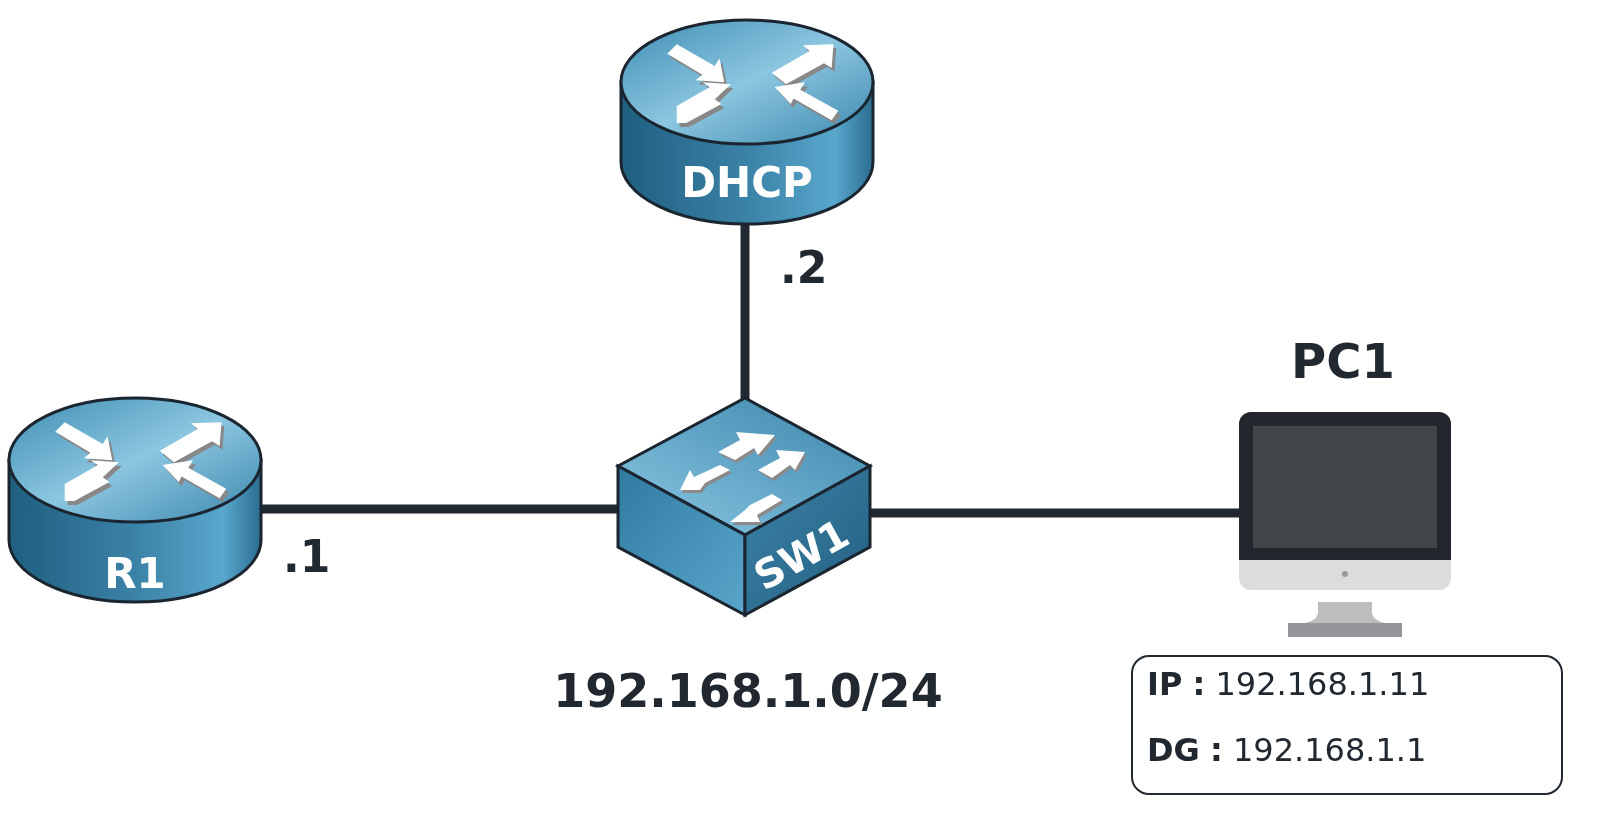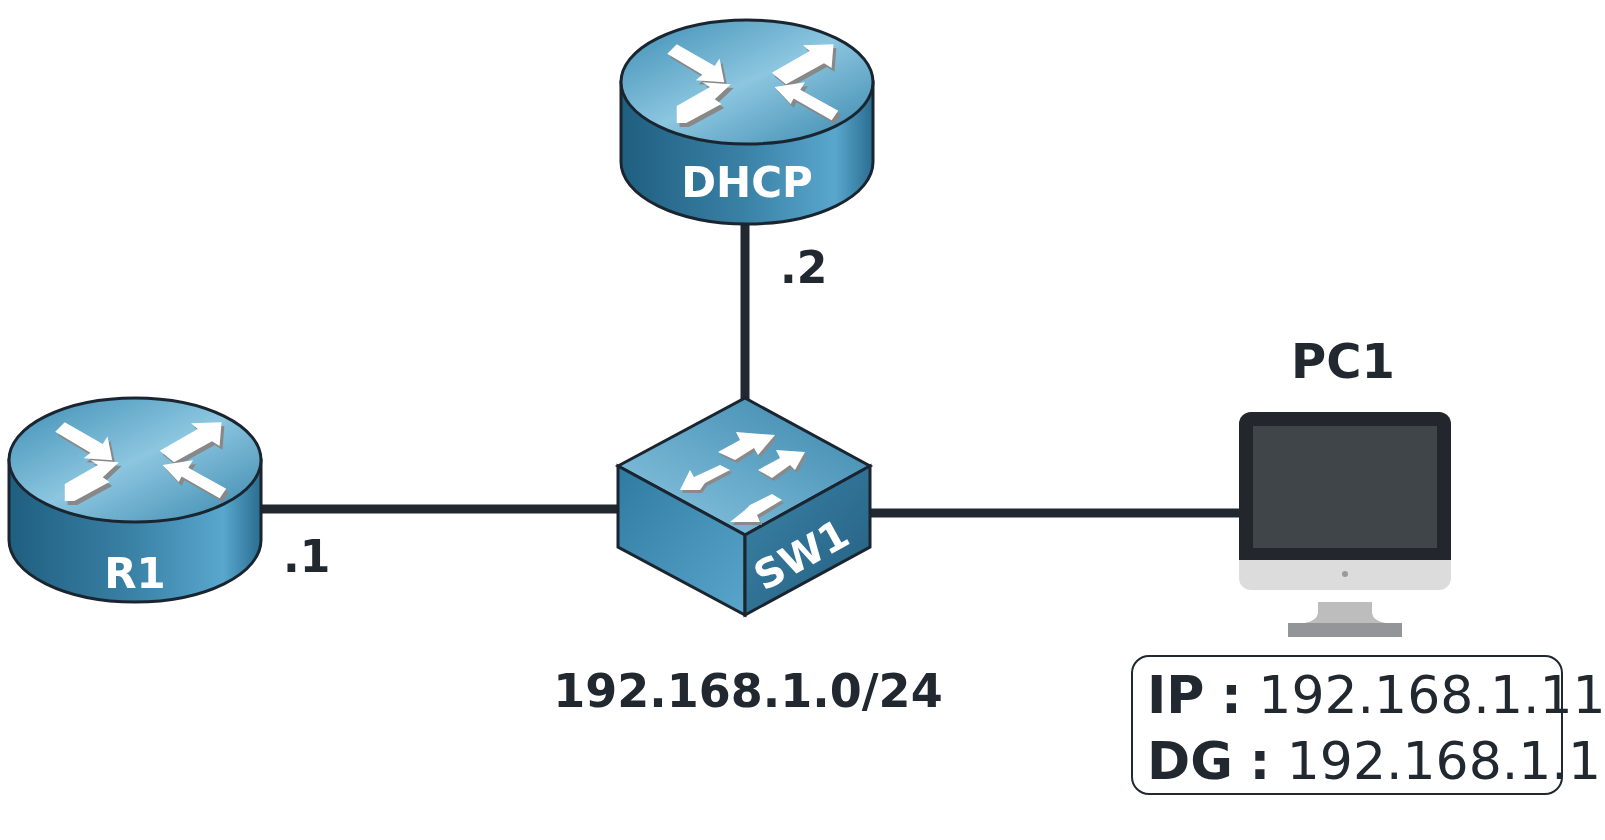--- a/index.html
+++ b/index.html
@@ -3,21 +3,21 @@
 <meta charset="utf-8">
 <style>
   html, body { margin:0; padding:0; background:#ffffff; }
   body { width:1605px; height:840px; position:relative; overflow:hidden;
          font-family:"DejaVu Sans", sans-serif; color:#212830; }
   svg#diagram { position:absolute; left:0; top:0; }
   .lbl { font-family:"DejaVu Sans", sans-serif; font-weight:bold; fill:#212830; }
   .devlbl { font-family:"DejaVu Sans", sans-serif; font-weight:bold; fill:#ffffff; }
   .infobox { position:absolute; left:1131px; top:655px; width:432px; height:140px;
              border:2.5px solid #212830; border-radius:18px; box-sizing:border-box; }
-  .inforow { position:absolute; left:14px; font-size:52px; white-space:nowrap; color:#212830; }
+  .inforow { position:absolute; left:14px; font-size:32px; white-space:nowrap; color:#212830; }
   .inforow .k { font-weight:bold; }
   .inforow .v { font-weight:normal; }
 </style>
 </head>
 <body>
 
 <svg id="diagram" width="1605" height="840" viewBox="0 0 1605 840">
   <defs>
     <linearGradient id="topGrad" x1="0" y1="0" x2="1" y2="1">
       <stop offset="0" stop-color="#3d8db3"></stop>

